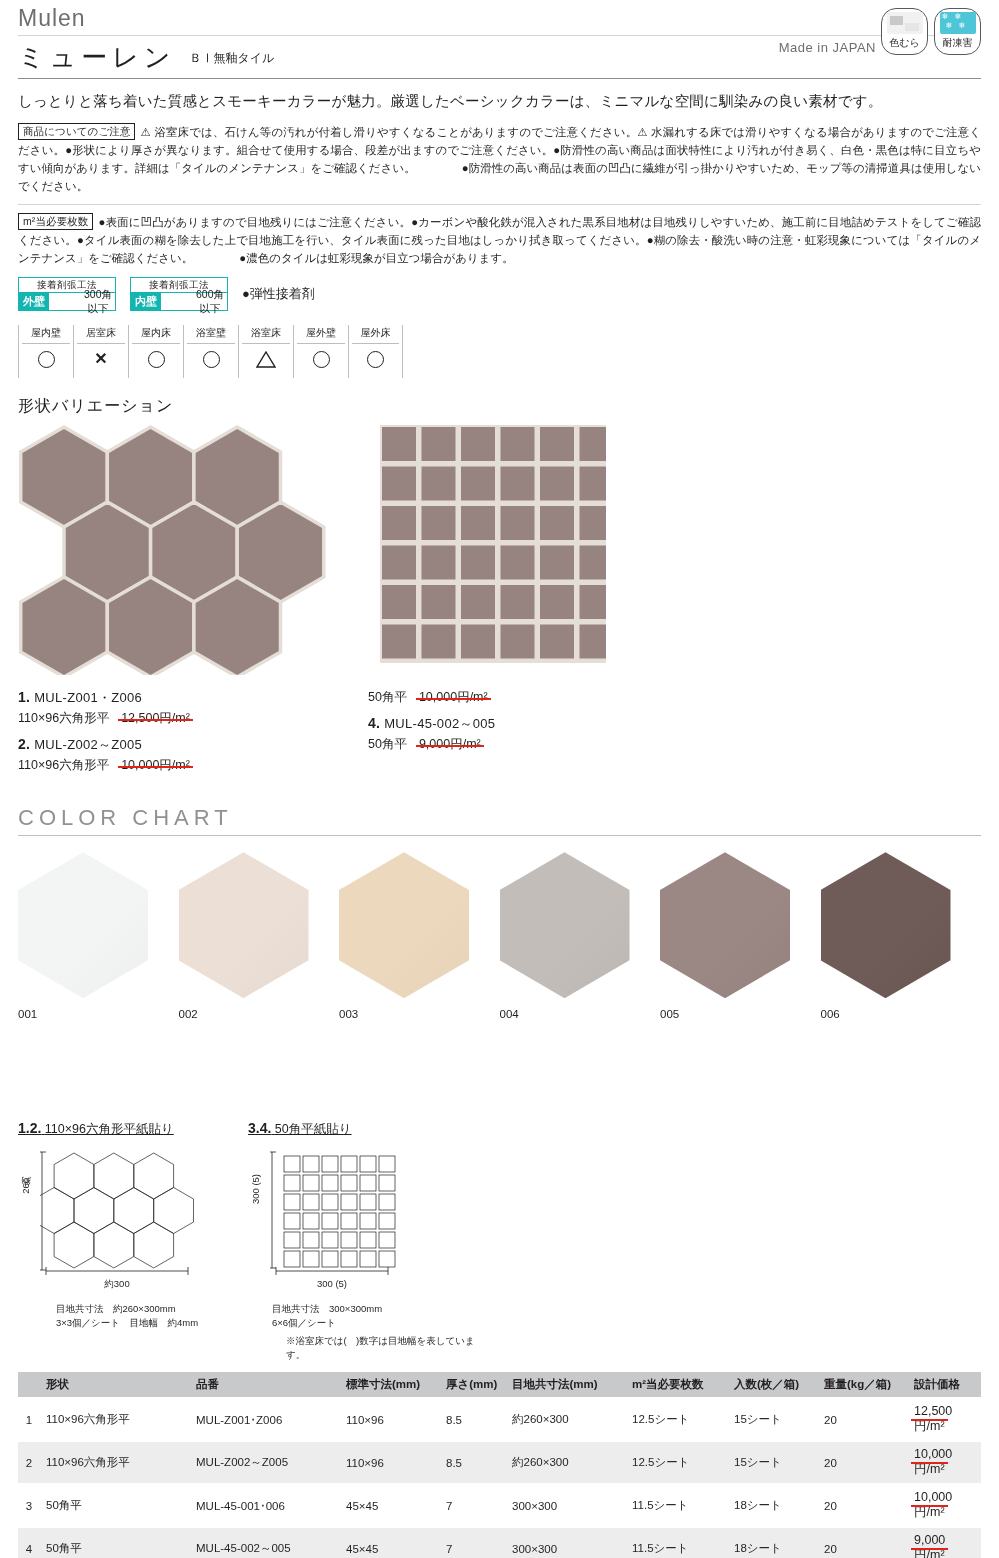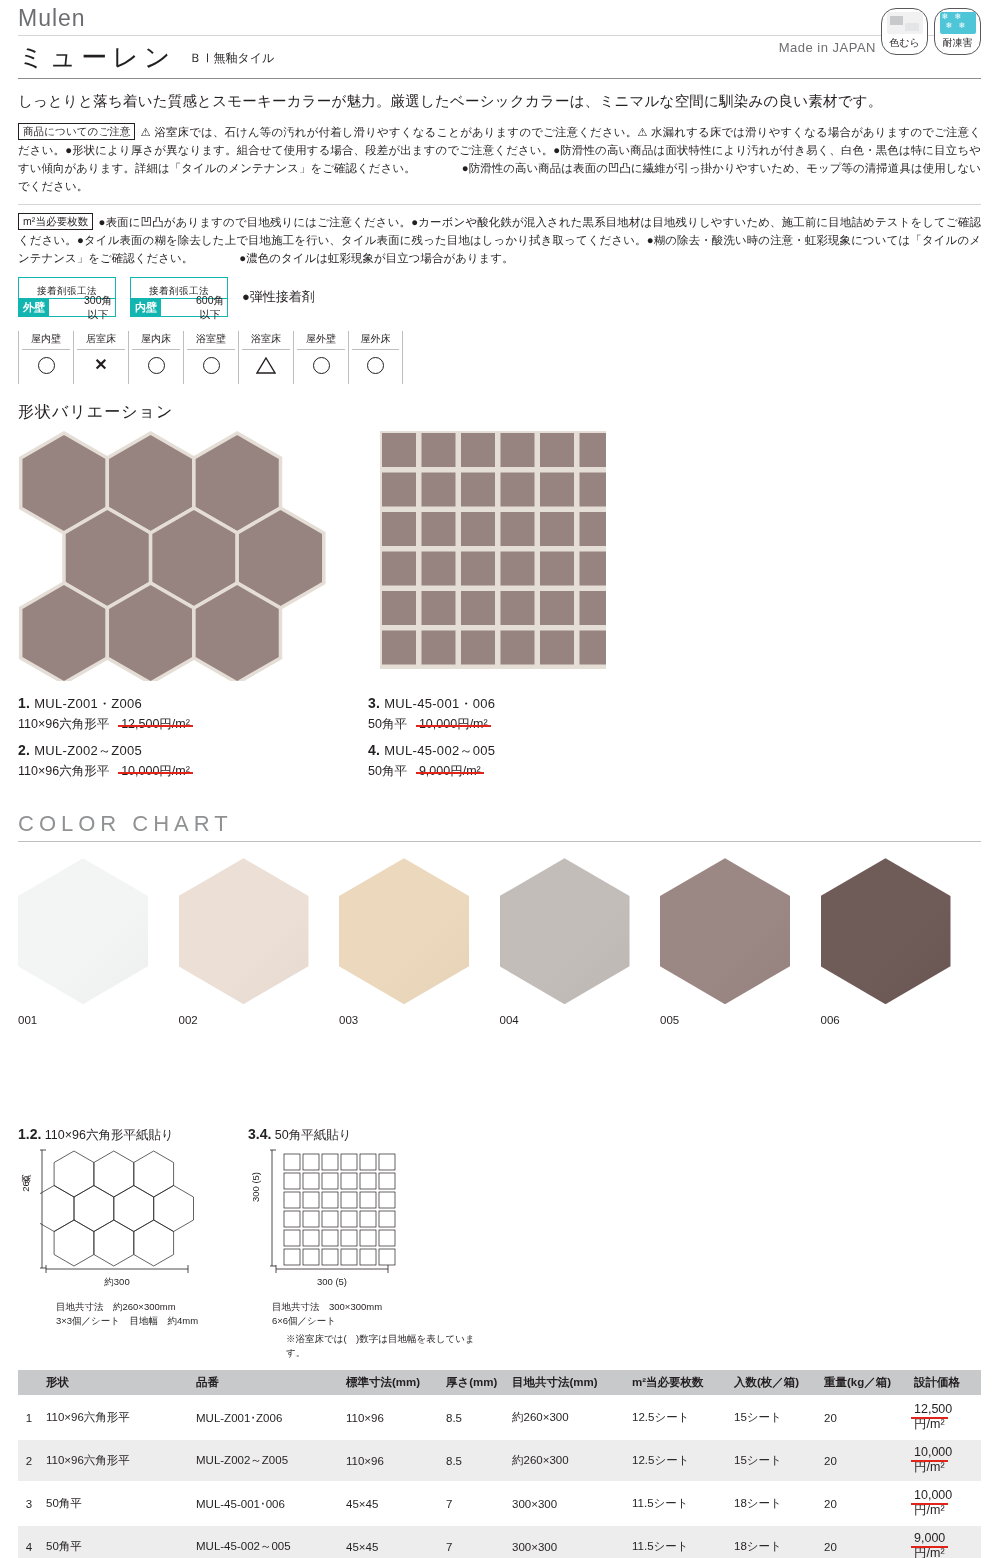--- a/index.html
+++ b/index.html
@@ -70,21 +70,21 @@
   }
   .sep-line { border-top: 1px solid #d4d5d7; margin: 9px 18px 0 18px; }
 
   
   .methods { display: flex; align-items: center; padding: 10px 18px 0 18px; gap: 14px; }
   .method-box {
     border: 1px solid #13b5b1; width: 98px; background: #fff;
   }
   .method-top {
     text-align: center; font-size: 9.5px; color: #1a1a1a; padding: 1px 0 0 0;
-    border-bottom: 1px solid #13b5b1; letter-spacing: 0.5px; margin-top: 6px;
+    border-bottom: 1px solid #13b5b1; letter-spacing: 0.5px;
   }
   .method-bot { display: flex; align-items: stretch; height: 17px; }
   .method-key {
     background: #13b5b1; color: #fff; font-size: 11px; padding: 0 4px;
     display: flex; align-items: center; font-weight: bold;
   }
   .method-val {
     flex: 1; text-align: center; font-size: 10.5px; color: #1a1a1a;
     display: flex; align-items: center; justify-content: center; margin-left: 32px;
   }
@@ -136,21 +136,21 @@
   .hexwrap { width: 140px; height: 148px; position: relative; }
   .hex {
     width: 130px; height: 146px; position: relative;
     clip-path: polygon(50% 0%, 100% 26%, 100% 74%, 50% 100%, 0% 74%, 0% 26%);
   }
   .swatch-label { font-size: 11.5px; color: #231f20; padding-top: 8px; }
 
   
   .sheets { display: flex; padding: 0 18px; }
   .sheet-col { width: 230px; position: relative; }
-  .sheet-title { font-size: 12.5px; margin-bottom: 2px; }
+  .sheet-title { font-size: 12.5px; margin-bottom: 10px; text-decoration: underline; }
   .sheet-title b { font-size: 14px; }
   .sheet-note { font-size: 9.5px; line-height: 1.5; color: #231f20; }
   .dim-v {
     position: absolute; font-size: 9.5px; writing-mode: vertical-rl;
     transform: rotate(180deg); color: #231f20;
   }
   .dim-h { font-size: 9.5px; text-align: center; color: #231f20; }
 
   
   .spec-wrap { padding: 0 18px; }
@@ -345,24 +345,20 @@
     <div class="cap-line1">
       <span class="cap-no">2.</span>
       <span>MUL-Z002～Z005</span>
     </div>
     <div class="cap-line2">
       <span>110×96六角形平</span>
       <span class="price-struck">10,000円/m²</span>
     </div>
   </div>
   <div class="cap-col">
-    <div class="cap-line1">
-      <span class="cap-no">3.</span>
-      <span>MUL-45-001・006</span>
-    </div>
     <div class="cap-line2">
       <span>50角平</span>
       <span class="price-struck">10,000円/m²</span>
     </div>
     <div class="cap-line1">
       <span class="cap-no">4.</span>
       <span>MUL-45-002～005</span>
     </div>
     <div class="cap-line2">
       <span>50角平</span>

